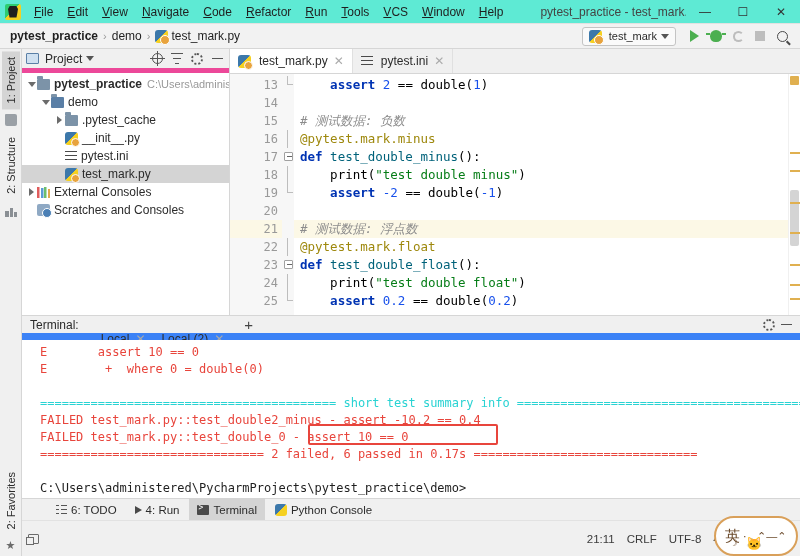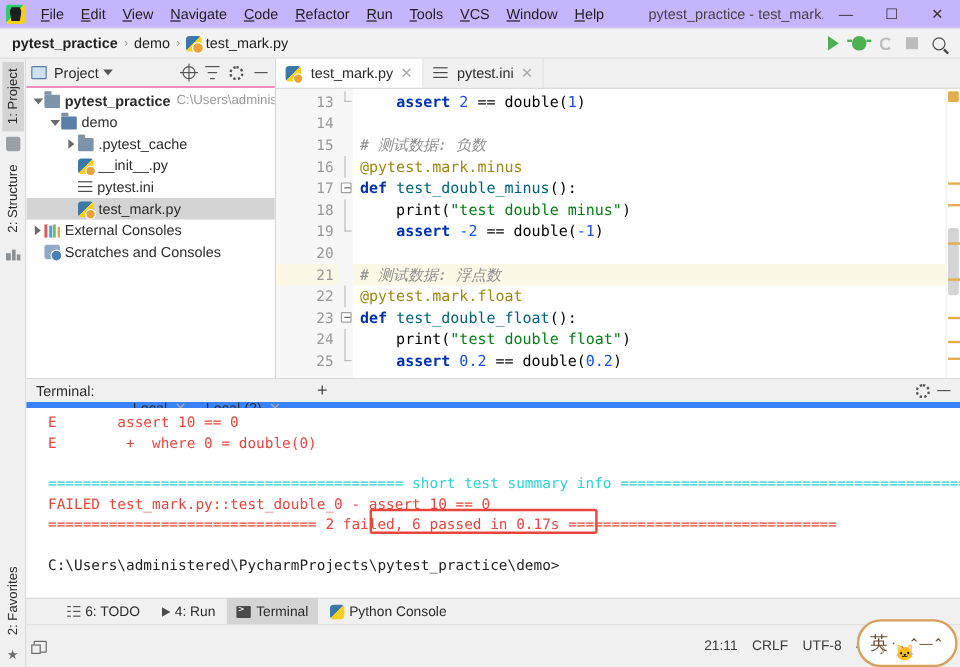--- a/index.html
+++ b/index.html
@@ -9,21 +9,21 @@
     font-family: "Liberation Sans", sans-serif;
     font-size: 12px;
     background: #f2f2f2;
     color: #2b2b2b;
   }
   #app { position: relative; width: 800px; height: 556px; display: flex; flex-direction: column; }
 
   
   .titlebar {
     height: 24px; display: flex; align-items: center;
-    background: #c4b5fd; border-bottom: 1px solid #e2e2e2;
+    background: #5eead4; border-bottom: 1px solid #e2e2e2;
     flex: 0 0 24px;
   }
   .app-logo {
     width: 16px; height: 16px; margin: 0 6px 0 5px;
     background: linear-gradient(135deg,#2ecc71 0%,#2ecc71 45%,#f5d020 45%,#f5d020 100%);
     border-radius: 2px; position: relative; flex: none;
   }
   .app-logo::after {
     content: ""; position: absolute; left: 3px; top: 2px; width: 10px; height: 12px;
     background: #1f1f1f;
@@ -106,21 +106,21 @@
   
   .top-split { display: flex; height: 266px; flex: none; min-height:0; }
 
   
   .project-panel {
     width: 208px; background: #fff; border-right: 1px solid #d6d6d6;
     display: flex; flex-direction: column; flex: none;
   }
   .panel-header {
     height: 24px; display: flex; align-items: center; padding: 0 4px;
-    background: #f0f0f0; border-bottom: 1px solid #ec4899; gap: 4px; flex:none;
+    background: #f0f0f0; border-bottom: 5px solid #ec4899; gap: 4px; flex:none;
   }
   .panel-title { font-size: 12px; margin-left: 2px; }
   .mini-win-ico {
     width: 13px; height: 11px; border: 1.4px solid #5a7fa6; background: #cfe0f0; border-radius: 1px;
   }
   .hdr-spacer { flex: 1; }
   .hdr-ico { width: 16px; height: 16px; display:flex; align-items:center; justify-content:center; color:#555; font-size:12px; }
   .target-ico { width: 11px; height: 11px; border: 1.4px solid #555; border-radius: 50%; position: relative; }
   .target-ico::before { content:""; position:absolute; left:-3px; top:4px; width:15px; height:1.4px; background:#555;}
   .target-ico::after { content:""; position:absolute; top:-3px; left:4px; height:15px; width:1.4px; background:#555;}
@@ -226,21 +226,21 @@
     width: 12px; background: #fff; flex: none; position: relative; border-left: 1px solid #f0f0f0;
   }
   .scroll-thumb { position: absolute; left: 1px; width: 9px; background: #d4d4d4; border-radius: 2px; }
   .marker { position: absolute; left: 1px; width: 10px; height: 2px; background: #e0b050; }
   .marker-top { position:absolute; left:1px; top:2px; width:9px;height:9px;background:#e0b050; border-radius:1px;}
 
   
   .terminal-panel { flex: 1; display: flex; flex-direction: column; min-height: 0; border-top: 1px solid #d6d6d6; background: #fff; }
   .term-header {
     height: 24px; display: flex; align-items: center; background: #f0f0f0;
-    border-bottom: 5px solid #3b82f6; padding-left: 8px; flex: none; gap: 16px;
+    border-bottom: 7px solid #3b82f6; padding-left: 8px; flex: none; gap: 6px;
   }
   .term-label { font-size: 12px; margin-right: 8px; }
   .term-tab {
     display: flex; align-items: center; gap: 4px; padding: 3px 8px; font-size: 12px;
     border-bottom: 2px solid transparent; height: 24px; margin-top: 30px;
   }
   .term-tab.active { border-bottom-color: #3d7ab8; }
   .plus-ico { font-size: 15px; color: #444; padding: 0 6px; }
   .term-hdr-right { margin-left: auto; display: flex; align-items: center; gap: 6px; padding-right: 8px; }
 
@@ -332,20 +332,25 @@
   <div class="navbar">
     <div id="crumbs" style="display:flex;align-items:center;">
         <span class="crumb bold">pytest_practice</span>
         <span class="crumb-sep">›</span>
         <span class="crumb">demo</span>
         <span class="crumb-sep">›</span>
         <span class="py-icon"></span>
         <span class="crumb">test_mark.py</span>
       </div>
     <div class="navbar-right">
+      <div class="run-config">
+        <span class="py-icon"></span>
+        <span>test_mark</span>
+        <span class="caret-down"></span>
+      </div>
       <div class="tb-icon">
           <span class="tri-green"></span>
         </div>
       <div class="tb-icon">
           <span class="bug-ico"></span>
         </div>
       <div class="tb-icon">
           <span class="cov-ico"></span>
         </div>
       <div class="tb-icon">
@@ -577,20 +582,21 @@
             <span class="gear-ico"></span>
             <span class="minus-ico"></span>
           </span>
         </div>
         <div class="term-body" id="term-body">
           <div class="annot-box" style="left:286px;top:84px;width:190px;height:21px;"></div>
         <div class="tline t-red">E       assert 10 == 0</div>
             <div class="tline t-red">E        +  where 0 = double(0)</div>
             <div class="tline t-black"> </div>
             <div class="tline t-cyan">========================================= short test summary info =========================================</div>
+            <div class="tline t-red">FAILED test_mark.py::test_double2_minus - assert -10.2 == 0.4</div>
             <div class="tline t-red">FAILED test_mark.py::test_double_0 - assert 10 == 0</div>
             <div class="tline t-red">=============================== 2 failed, 6 passed in 0.17s ===============================</div>
             <div class="tline t-black"> </div>
             <div class="tline t-black">C:\Users\administered\PycharmProjects\pytest_practice\demo&gt;</div>
           </div>
       </div>
 
       <div class="tool-bar" id="tool-bar">
           <div class="tw-btn">
             <span class="todo-ico"></span>

